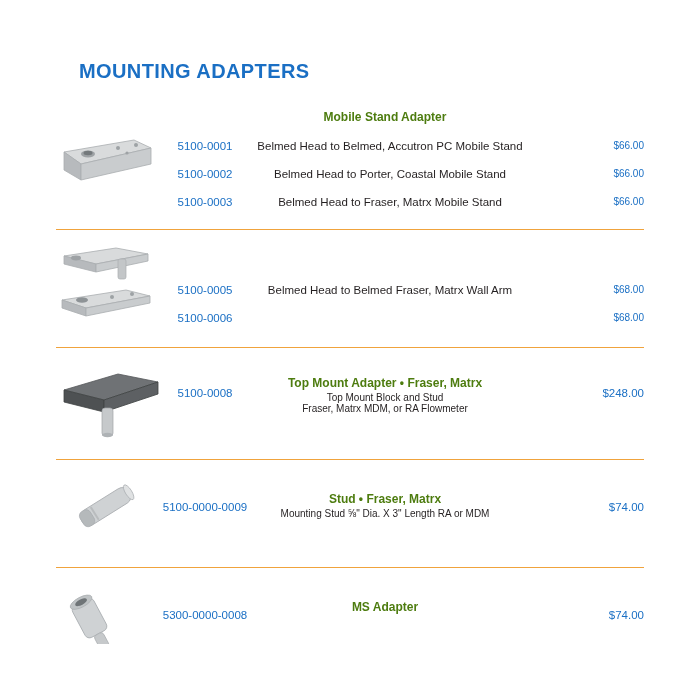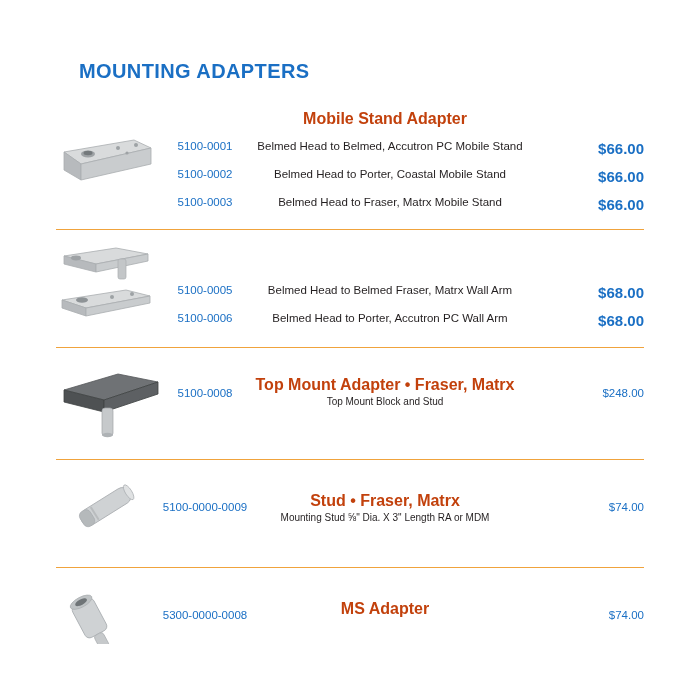--- a/index.html
+++ b/index.html
@@ -42,23 +42,23 @@
   }
   .divider {
     position: absolute;
     left: 56px;
     right: 56px;
     height: 1px;
     background: #f0a33c;
   }
   .sec-head {
     text-align: center;
-    font-size: 16px;
+    font-size: 12px;
     font-weight: bold;
-    color: #c2410c;
+    color: #4d7c0f;
   }
   .sub1 {
     text-align: center;
     font-size: 10px;
     color: #231f20;
     margin-top: 2px;
   }
   .sub2 {
     text-align: center;
     font-size: 10px;
@@ -89,24 +89,23 @@
     text-align: center;
     font-size: 11.5px;
     color: #231f20;
     top: 6px;
   }
   .price {
     position: absolute;
     right: 56px;
     width: 70px;
     text-align: right;
-    font-size: 15px;
+    font-size: 10px;
     color: #1a6fc4;
     top: 6px;
-    font-weight: bold;
   }
   
   .block-head {
     position: absolute;
     left: 190px;
     right: 120px;
     text-align: center;
   }
   .block-sku {
     position: absolute;
@@ -200,21 +199,20 @@
 
 
       <div class="rows" style="position:absolute;left:0;right:0;top:48px;">
         <div class="row">
           <div class="sku">5100-0005</div>
           <div class="desc">Belmed Head to Belmed Fraser, Matrx Wall Arm</div>
           <div class="price">$68.00</div>
         </div>
         <div class="row">
           <div class="sku">5100-0006</div>
-          <div class="desc">Belmed Head to Porter, Accutron PC Wall Arm</div>
           <div class="price">$68.00</div>
         </div>
       </div>
 
       <div class="divider" style="top:117px;"></div>
     </div>
 
     <div class="section" style="height:112px;">
       <div class="thumb" style="top:16px;">
         <svg width="110" height="76" viewBox="0 0 110 76">
@@ -222,20 +220,21 @@
           <polygon points="8,26 48,36 48,48 8,38" fill="#4e5153" stroke="#3f4243" stroke-width="0.8"></polygon>
           <polygon points="48,36 102,18 102,30 48,48" fill="#5d6063" stroke="#3f4243" stroke-width="0.8"></polygon>
           <rect x="46" y="44" width="11" height="28" rx="3" fill="#c6c9cb" stroke="#a0a4a7" stroke-width="0.7"></rect>
           <ellipse cx="51.5" cy="71" rx="5.5" ry="2.2" fill="#aeb2b5"></ellipse>
         </svg>
       </div>
 
       <div class="block-head" style="top:28px;">
         <div class="sec-head">Top Mount Adapter • Fraser, Matrx</div>
         <div class="sub1">Top Mount Block and Stud</div>
+        <div class="sub2">Fraser, Matrx MDM, or RA Flowmeter</div>
       </div>
 
       <div class="block-sku" style="top:39px;">5100-0008</div>
       <div class="block-price" style="top:39px;">$248.00</div>
 
       <div class="divider" style="top:111px;"></div>
     </div>
 
     <div class="section" style="height:108px;">
       <div class="thumb" style="top:16px;">

